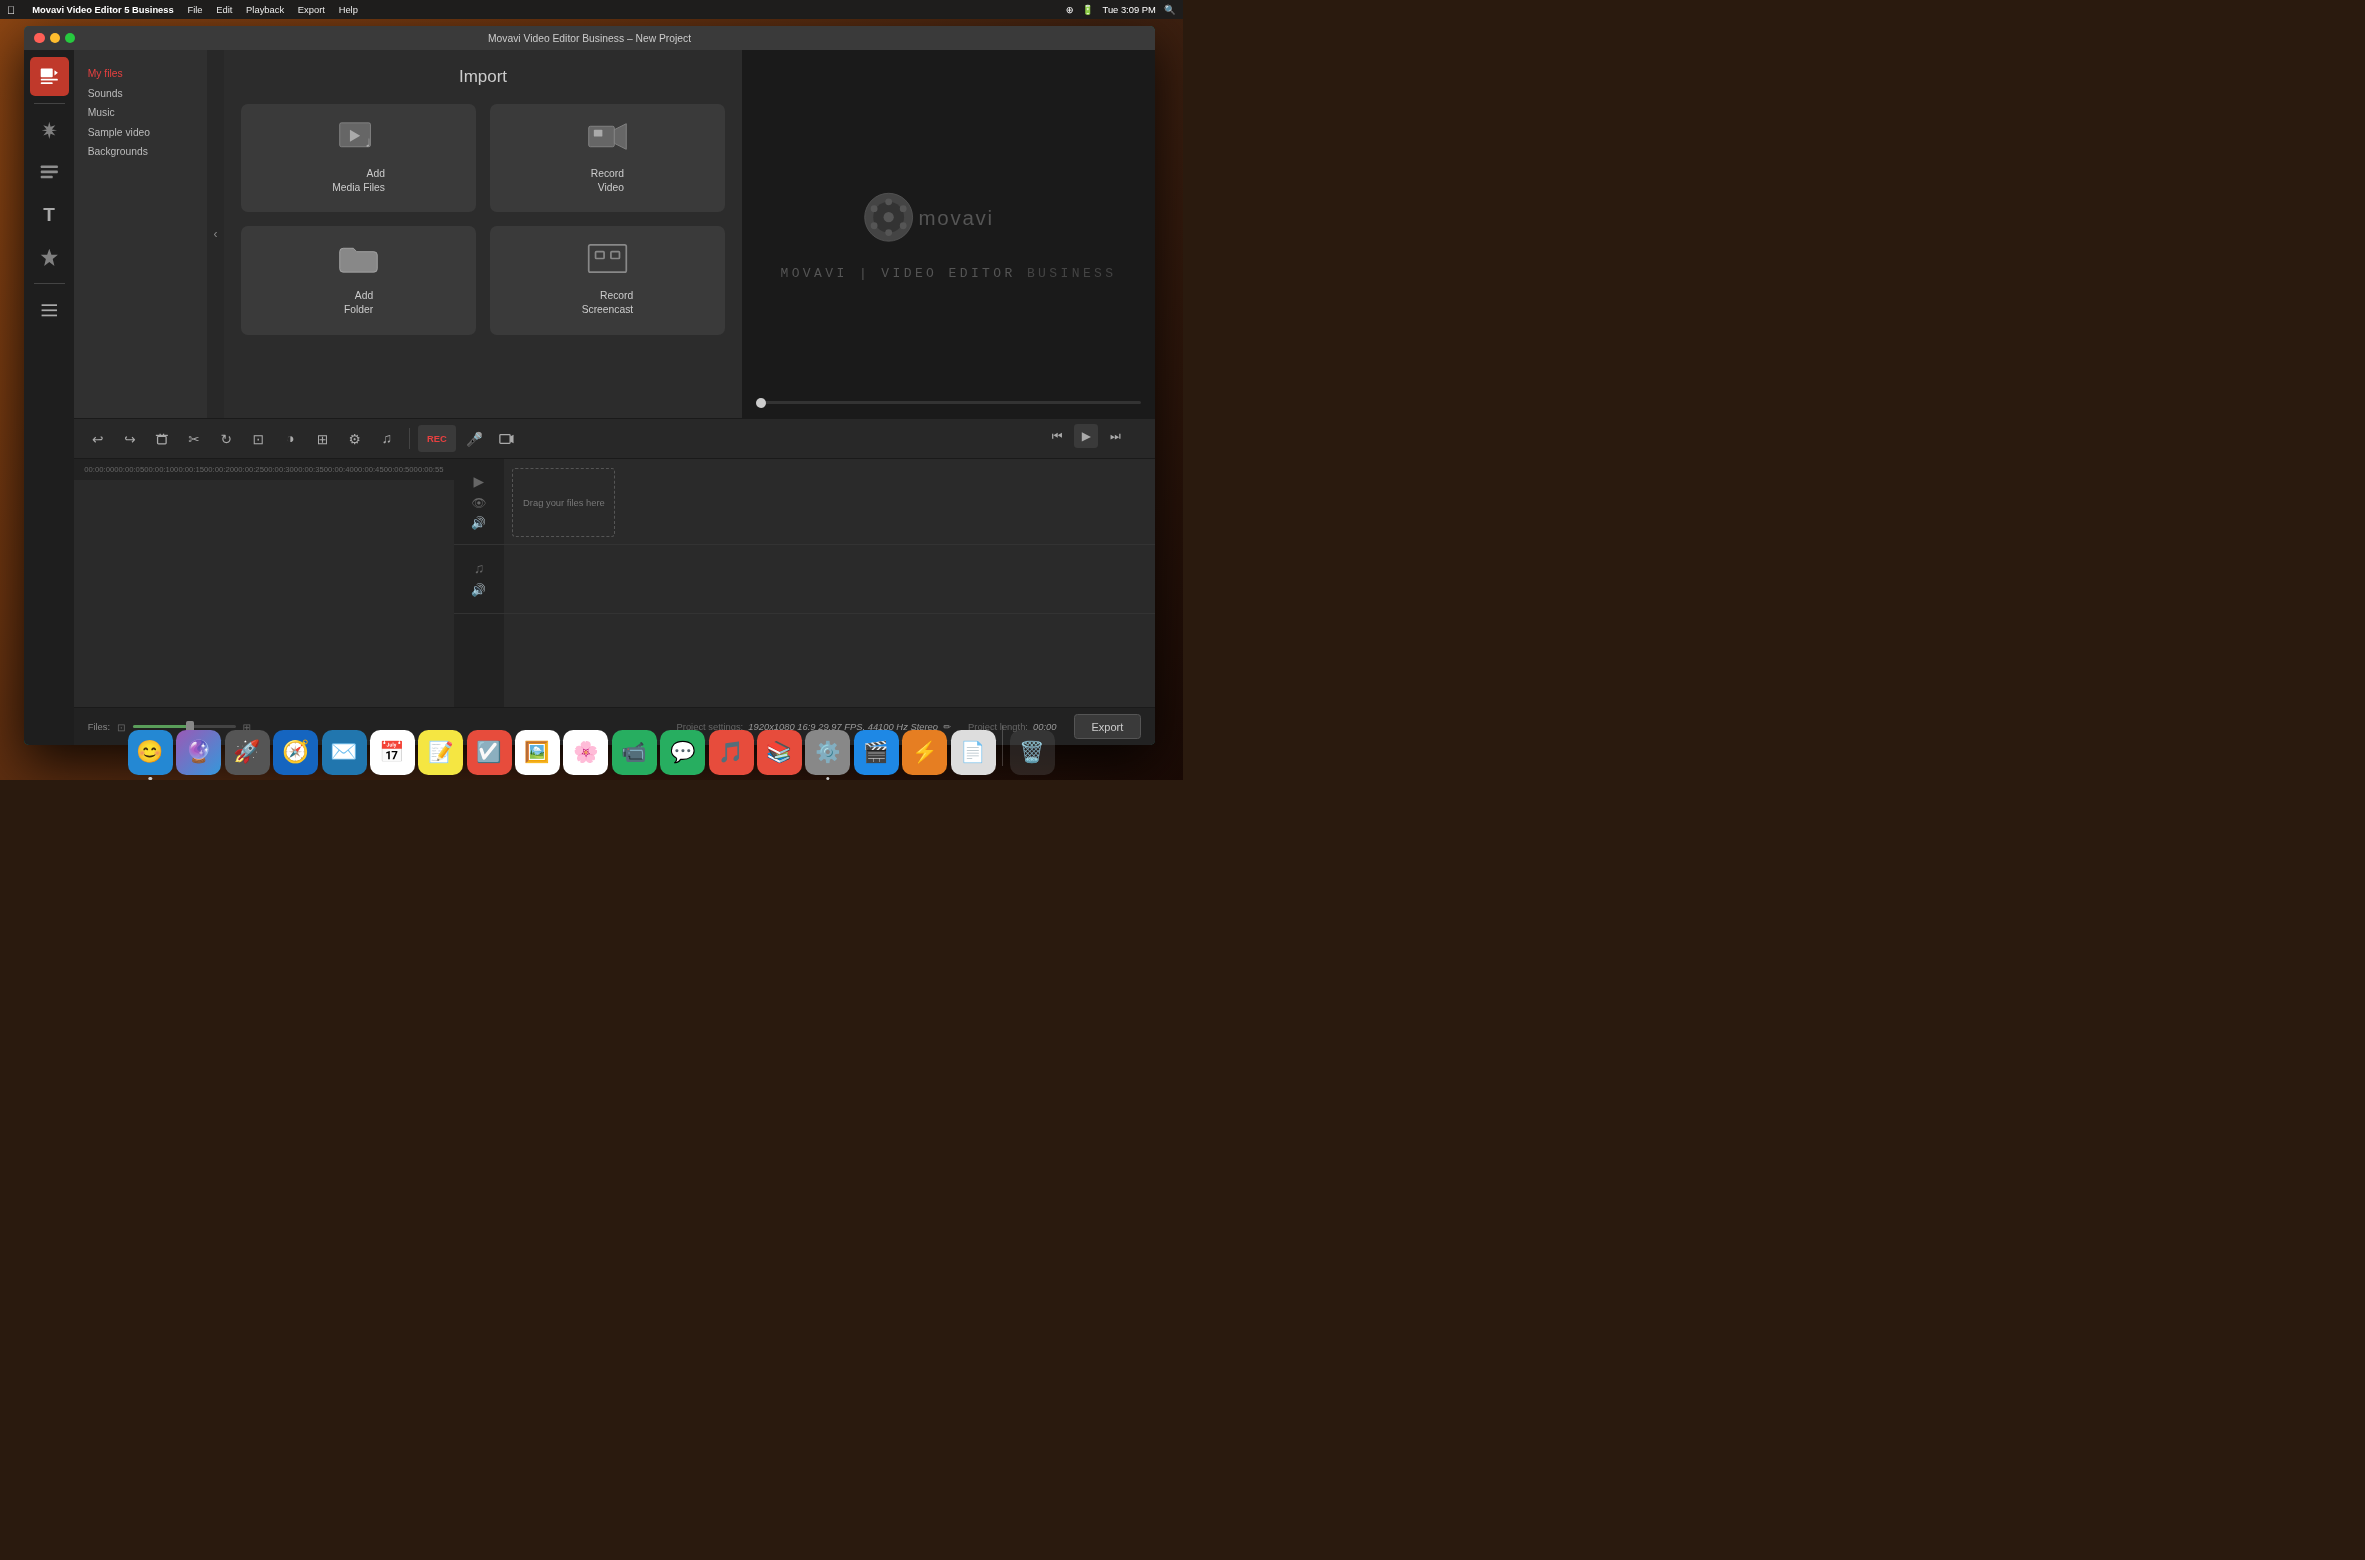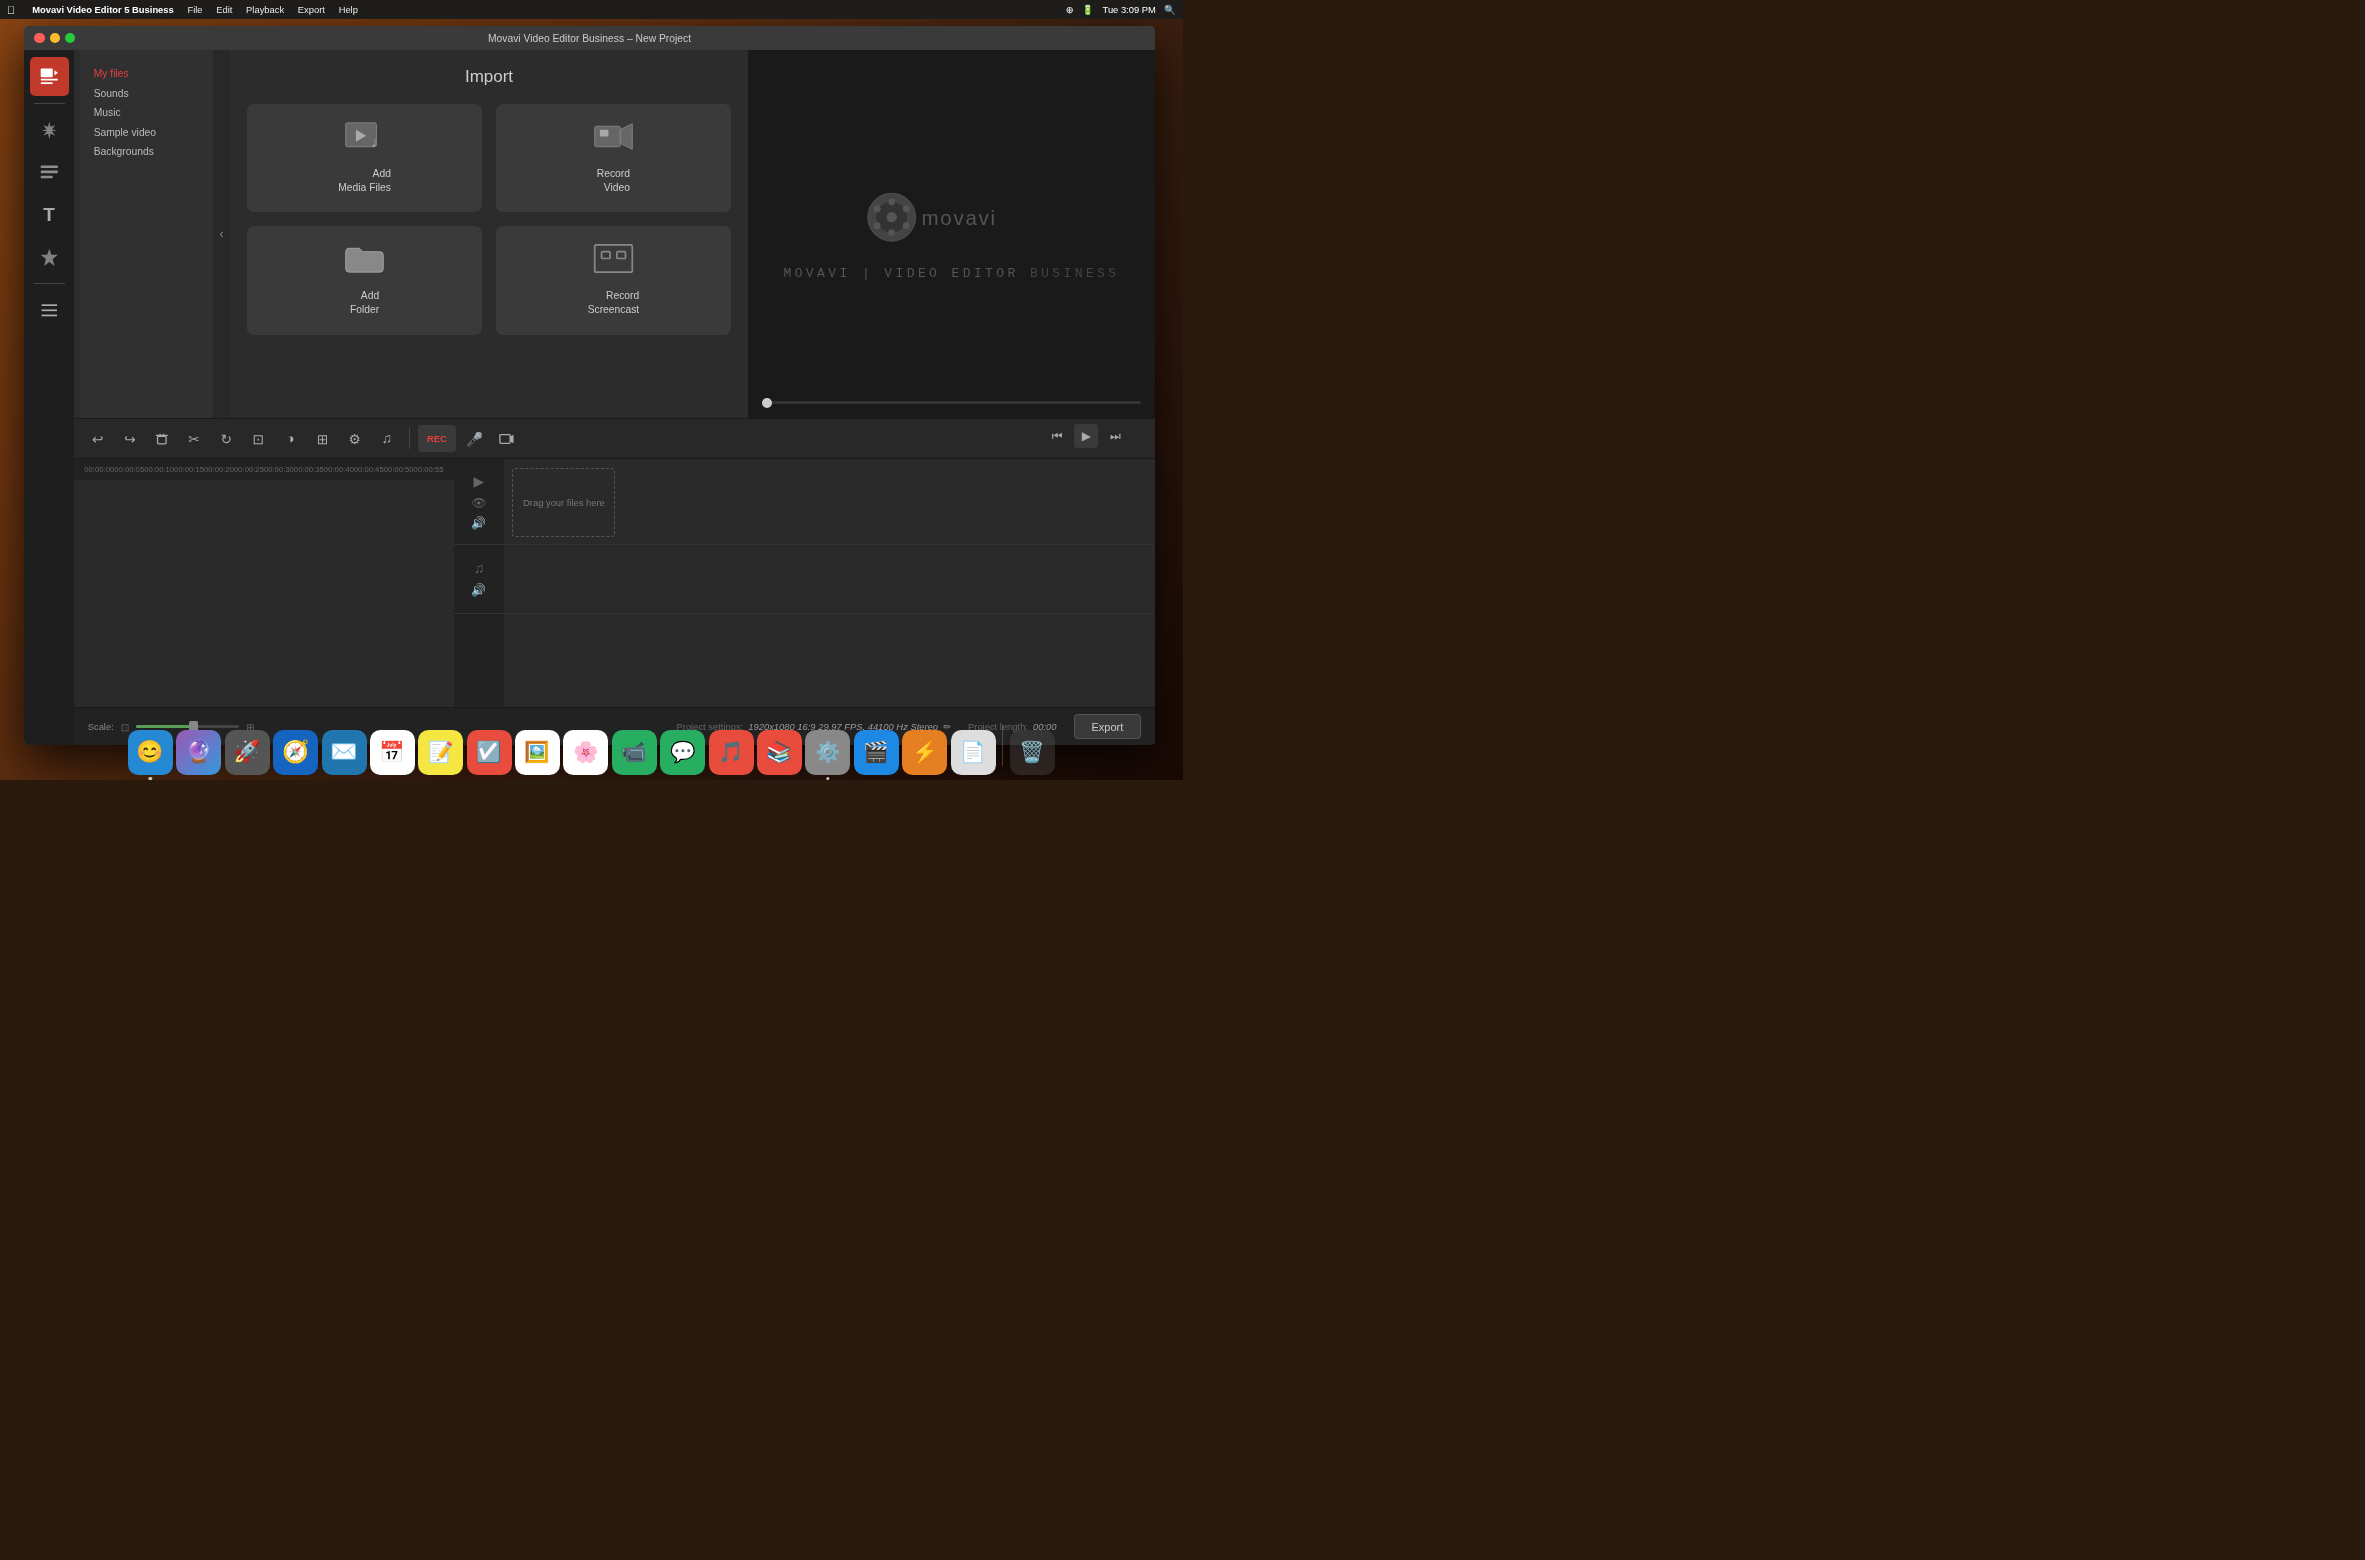--- a/index.html
+++ b/index.html
@@ -139,21 +139,20 @@
       flex-direction: column;
       background: #2c2c2c;
       overflow: hidden;
     }
 
     
     .top-section {
       display: flex;
       height: 368px;
       flex-shrink: 0;
-      margin-left: 6px;
     }
 
     
     .import-panel {
       width: 668px;
       background: #2c2c2c;
       display: flex;
       flex-shrink: 0;
     }
     .import-sidebar {
@@ -799,21 +798,21 @@
               <div class="drag-drop-zone">
                 <span class="drag-drop-text">Drag your files here</span>
               </div>
             </div>
             <div class="track-row audio"></div>
           </div>
         </div>
       </div>
 
       <div class="bottom-bar">
-        <span class="scale-label">Scale:</span>
+        <span class="scale-label">Files:</span>
         <div class="scale-controls">
           <span class="scale-icon">⊡</span>
           <div class="scale-slider">
             <div class="scale-fill"></div>
             <div class="scale-thumb"></div>
           </div>
           <span class="scale-icon">⊞</span>
         </div>
 
         <div class="project-info">

